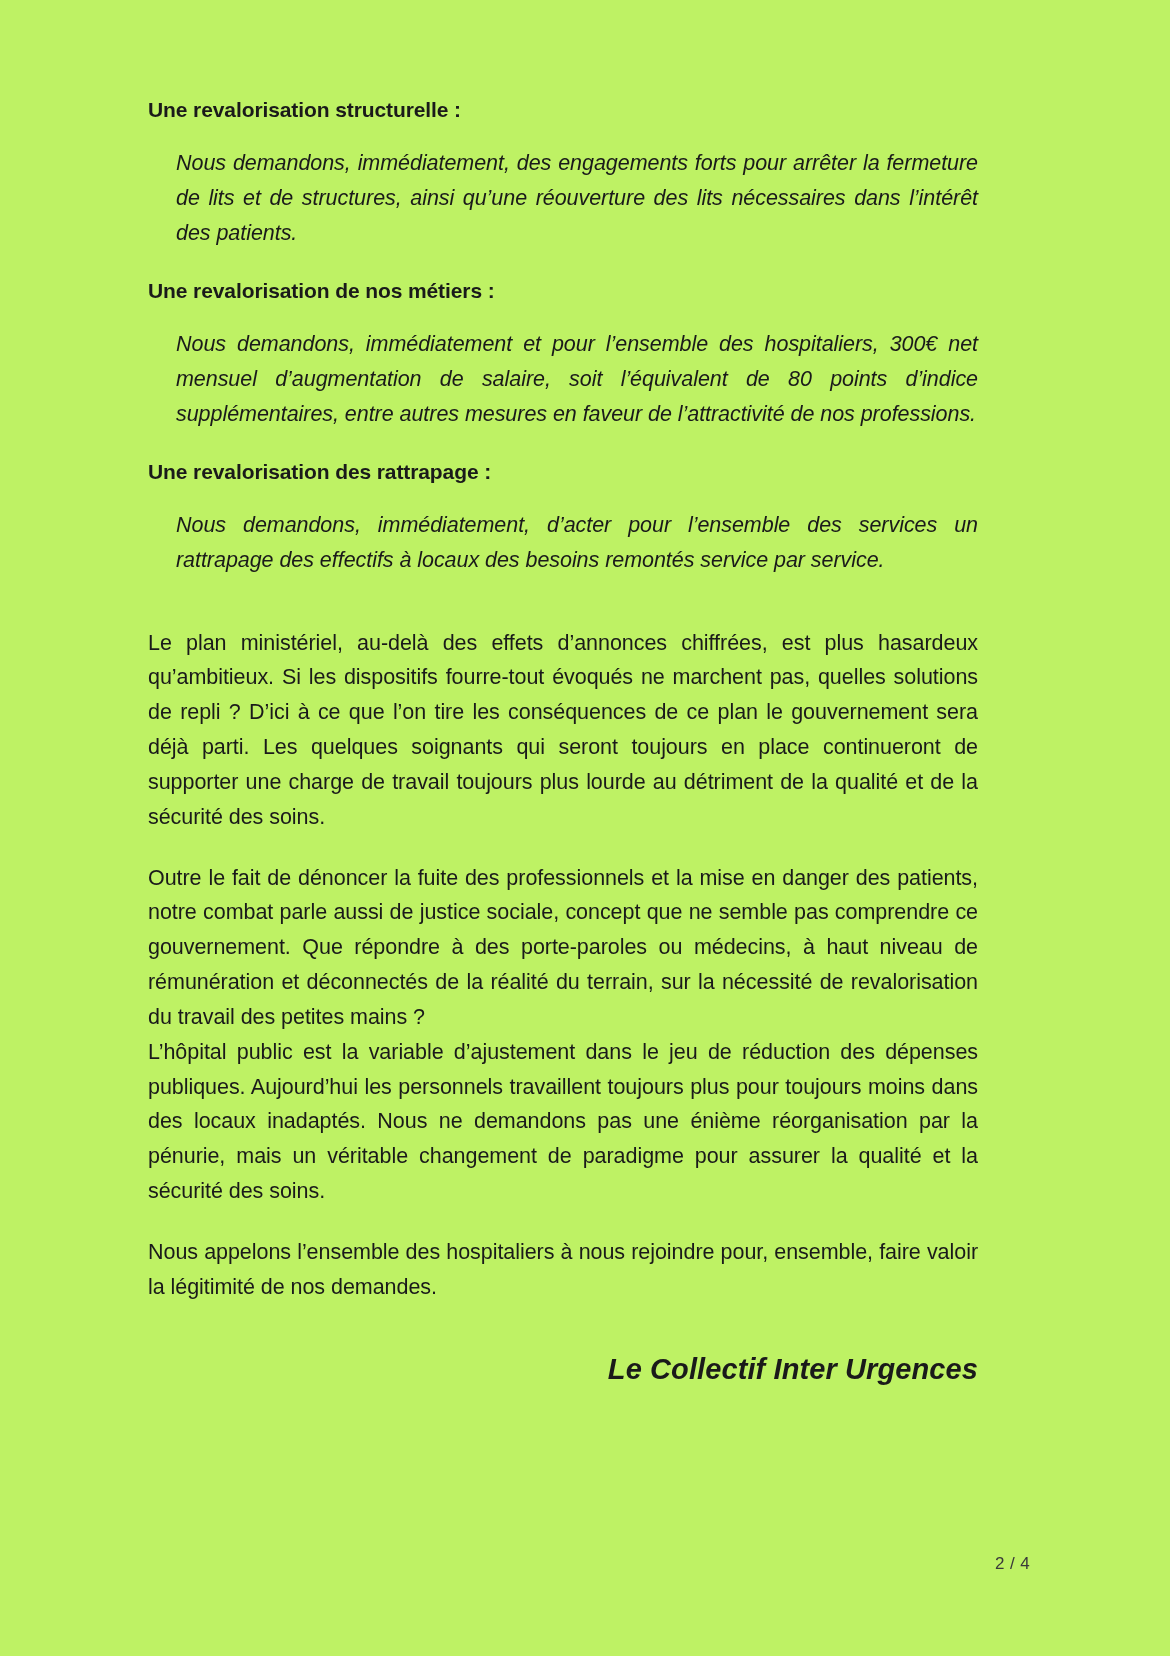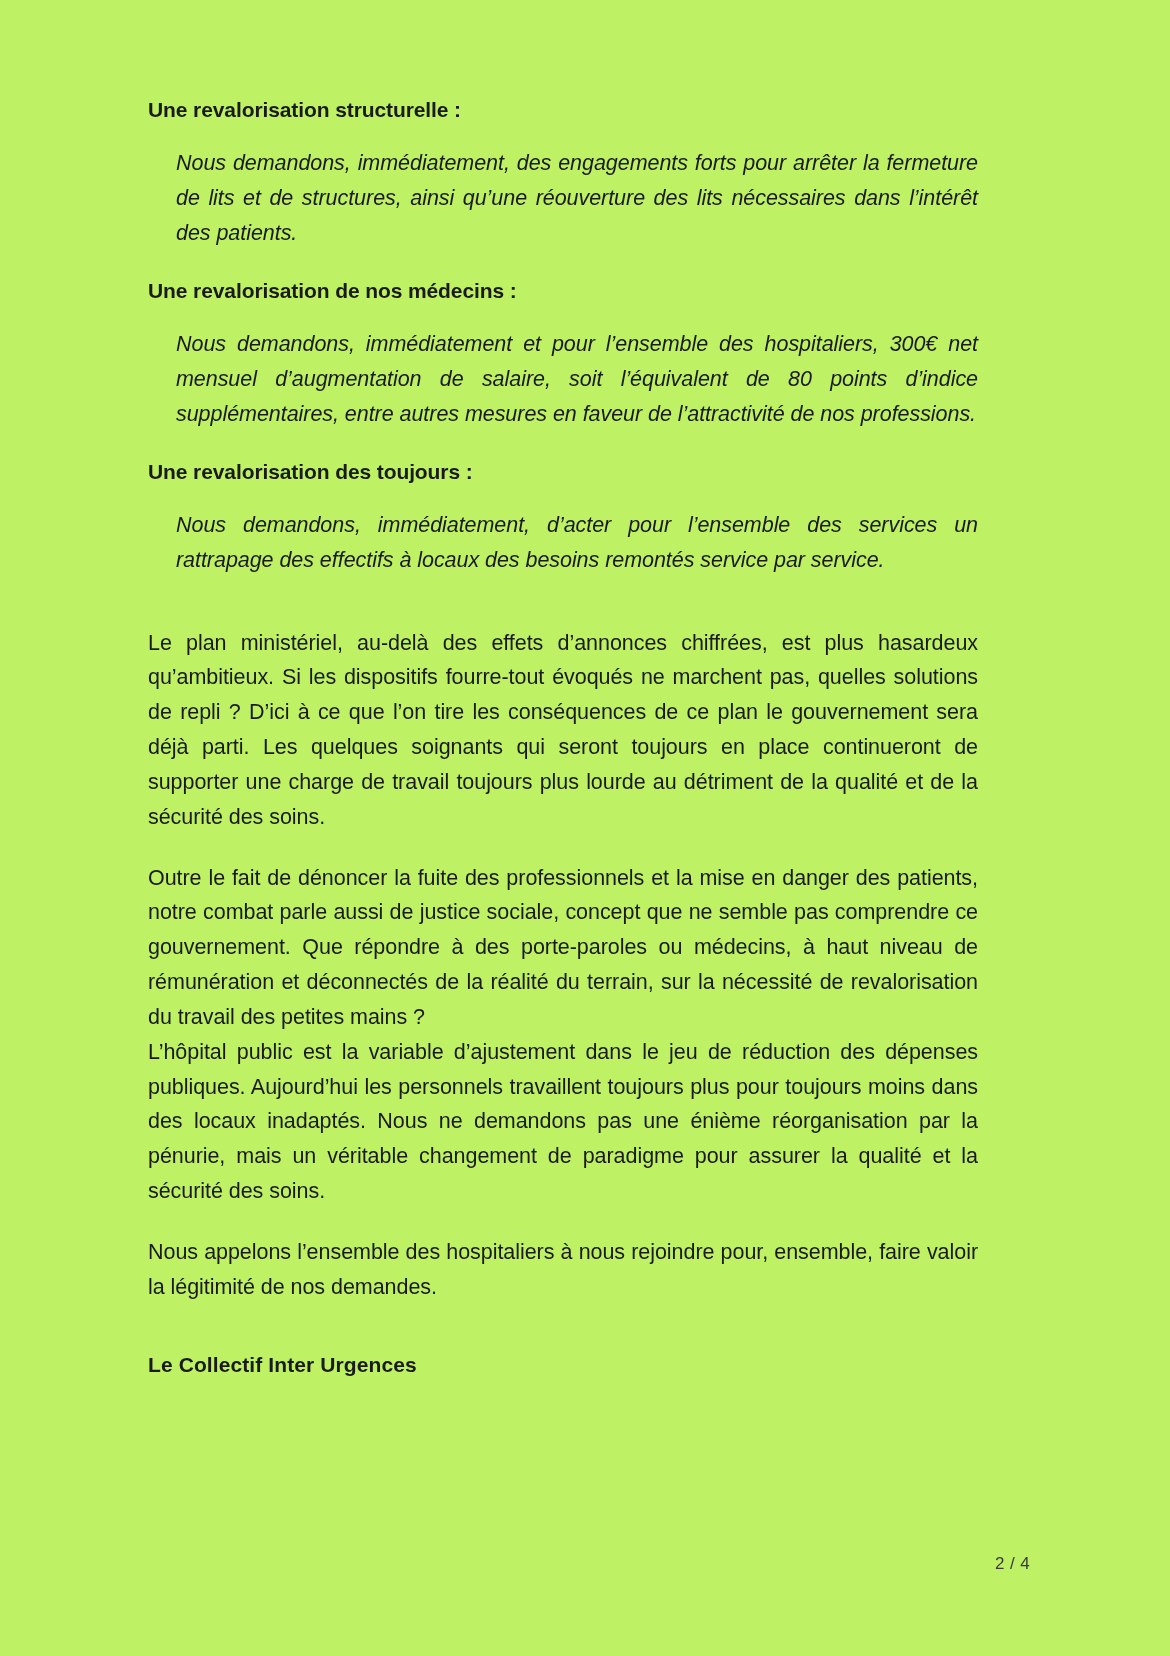--- a/index.html
+++ b/index.html
@@ -71,23 +71,24 @@
   }
   .body-para.last-line-natural {
     text-align-last: left;
   }
   .spacer-md { height: 22px; }
 
   
   .signature {
     margin: 48px 0 0 0;
     width: 830px;
-    text-align: left;
+    text-align: right;
     padding-right: 88px;
-    font-size: 21px;
+    font-size: 29px;
+    font-style: italic;
     font-weight: bold;
     letter-spacing: 0.1px;
   }
 
   
   .page-number {
     position: absolute;
     right: 140px;
     bottom: 82px;
     font-size: 17px;
@@ -100,27 +101,27 @@
 
 <div class="page">
   <div class="content">
 
     <h2 class="section-heading">Une revalorisation structurelle :</h2>
 
     <div class="demand-block">
       <p>Nous demandons, immédiatement, des engagements forts pour arrêter la fermeture de lits et de structures, ainsi qu’une réouverture des lits nécessaires dans l’intérêt des patients.</p>
     </div>
 
-    <h2 class="section-heading">Une revalorisation de nos médecins :</h2>
+    <h2 class="section-heading">Une revalorisation de nos métiers :</h2>
 
     <div class="demand-block">
       <p>Nous demandons, immédiatement et pour l’ensemble des hospitaliers, 300€ net mensuel d’augmentation de salaire, soit l’équivalent de 80 points d’indice supplémentaires, entre autres mesures en faveur de l’attractivité de nos professions.</p>
     </div>
 
-    <h2 class="section-heading">Une revalorisation des toujours :</h2>
+    <h2 class="section-heading">Une revalorisation des rattrapage :</h2>
 
     <div class="demand-block">
       <p>Nous demandons, immédiatement, d’acter pour l’ensemble des services un rattrapage des effectifs à locaux des besoins remontés service par service.</p>
     </div>
 
     <div class="spacer-md"></div>
 
     <p class="body-para">Le plan ministériel, au-delà des effets d’annonces chiffrées, est plus hasardeux qu’ambitieux. Si les dispositifs fourre-tout évoqués ne marchent pas, quelles solutions de repli ? D’ici à ce que l’on tire les conséquences de ce plan le gouvernement sera déjà parti. Les quelques soignants qui seront toujours en place continueront de supporter une charge de travail toujours plus lourde au détriment de la qualité et de la sécurité des soins.</p>
 
     <p class="body-para tight">Outre le fait de dénoncer la fuite des professionnels et la mise en danger des patients, notre combat parle aussi de justice sociale, concept que ne semble pas comprendre ce gouvernement. Que répondre à des porte-paroles ou médecins, à haut niveau de rémunération et déconnectés de la réalité du terrain, sur la nécessité de revalorisation du travail des petites mains ?</p>

